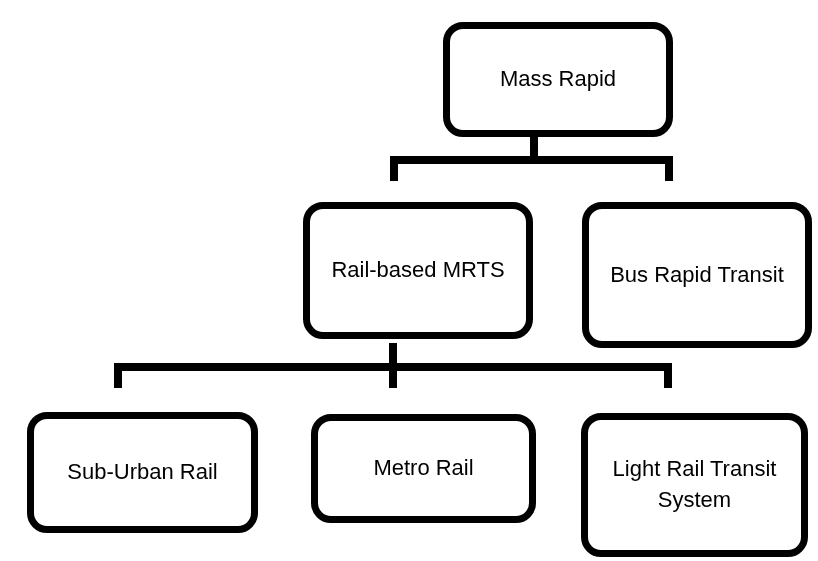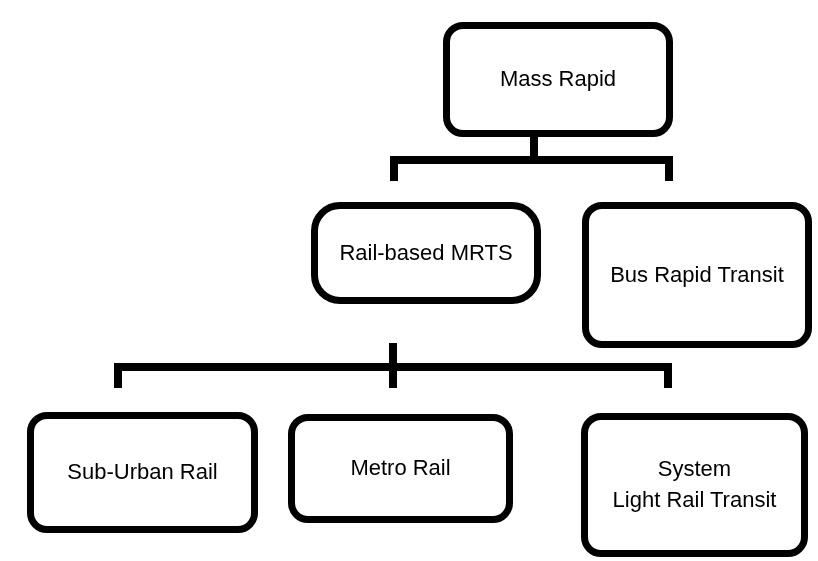--- a/index.html
+++ b/index.html
@@ -25,24 +25,24 @@
     text-align: center;
     color: #000000;
     font-size: 22px;
     line-height: 1.4;
   }
   .node .nline { display: block; white-space: nowrap; }
   .conn { position: absolute; background: #000000; }
 
   
   #node-root     { left: 443px; top: 22px;  width: 230px; height: 115px; }
-  #node-rail     { left: 311px; top: 202px; width: 230px; height: 102px; border-radius: 29px; }
+  #node-rail     { left: 303px; top: 202px; width: 230px; height: 137px; }
   #node-bus      { left: 582px; top: 202px; width: 230px; height: 146px; }
   #node-suburban { left: 27px;  top: 412px; width: 231px; height: 121px; }
-  #node-metro    { left: 288px; top: 414px; width: 225px; height: 109px; }
+  #node-metro    { left: 311px; top: 414px; width: 225px; height: 109px; }
   #node-light    { left: 581px; top: 413px; width: 227px; height: 144px; }
 
   
   #c-v1  { left: 530px; top: 135px; width: 8px;   height: 29px; }
   #c-h1  { left: 390px; top: 156px; width: 283px; height: 8px;  }
   #c-s1l { left: 390px; top: 156px; width: 8px;   height: 25px; }
   #c-s1r { left: 665px; top: 156px; width: 8px;   height: 25px; }
 
   
   #c-v2  { left: 389px; top: 343px; width: 8px;   height: 45px; }
@@ -79,17 +79,17 @@
 
   <div class="node" id="node-suburban">
     <span class="nline">Sub-Urban Rail</span>
   </div>
 
   <div class="node" id="node-metro">
     <span class="nline">Metro Rail</span>
   </div>
 
   <div class="node" id="node-light">
+    <span class="nline">Light Rail Transit</span>
     <span class="nline">System</span>
-    <span class="nline">Light Rail Transit</span>
   </div>
 
 </div>
 
 </body></html>

